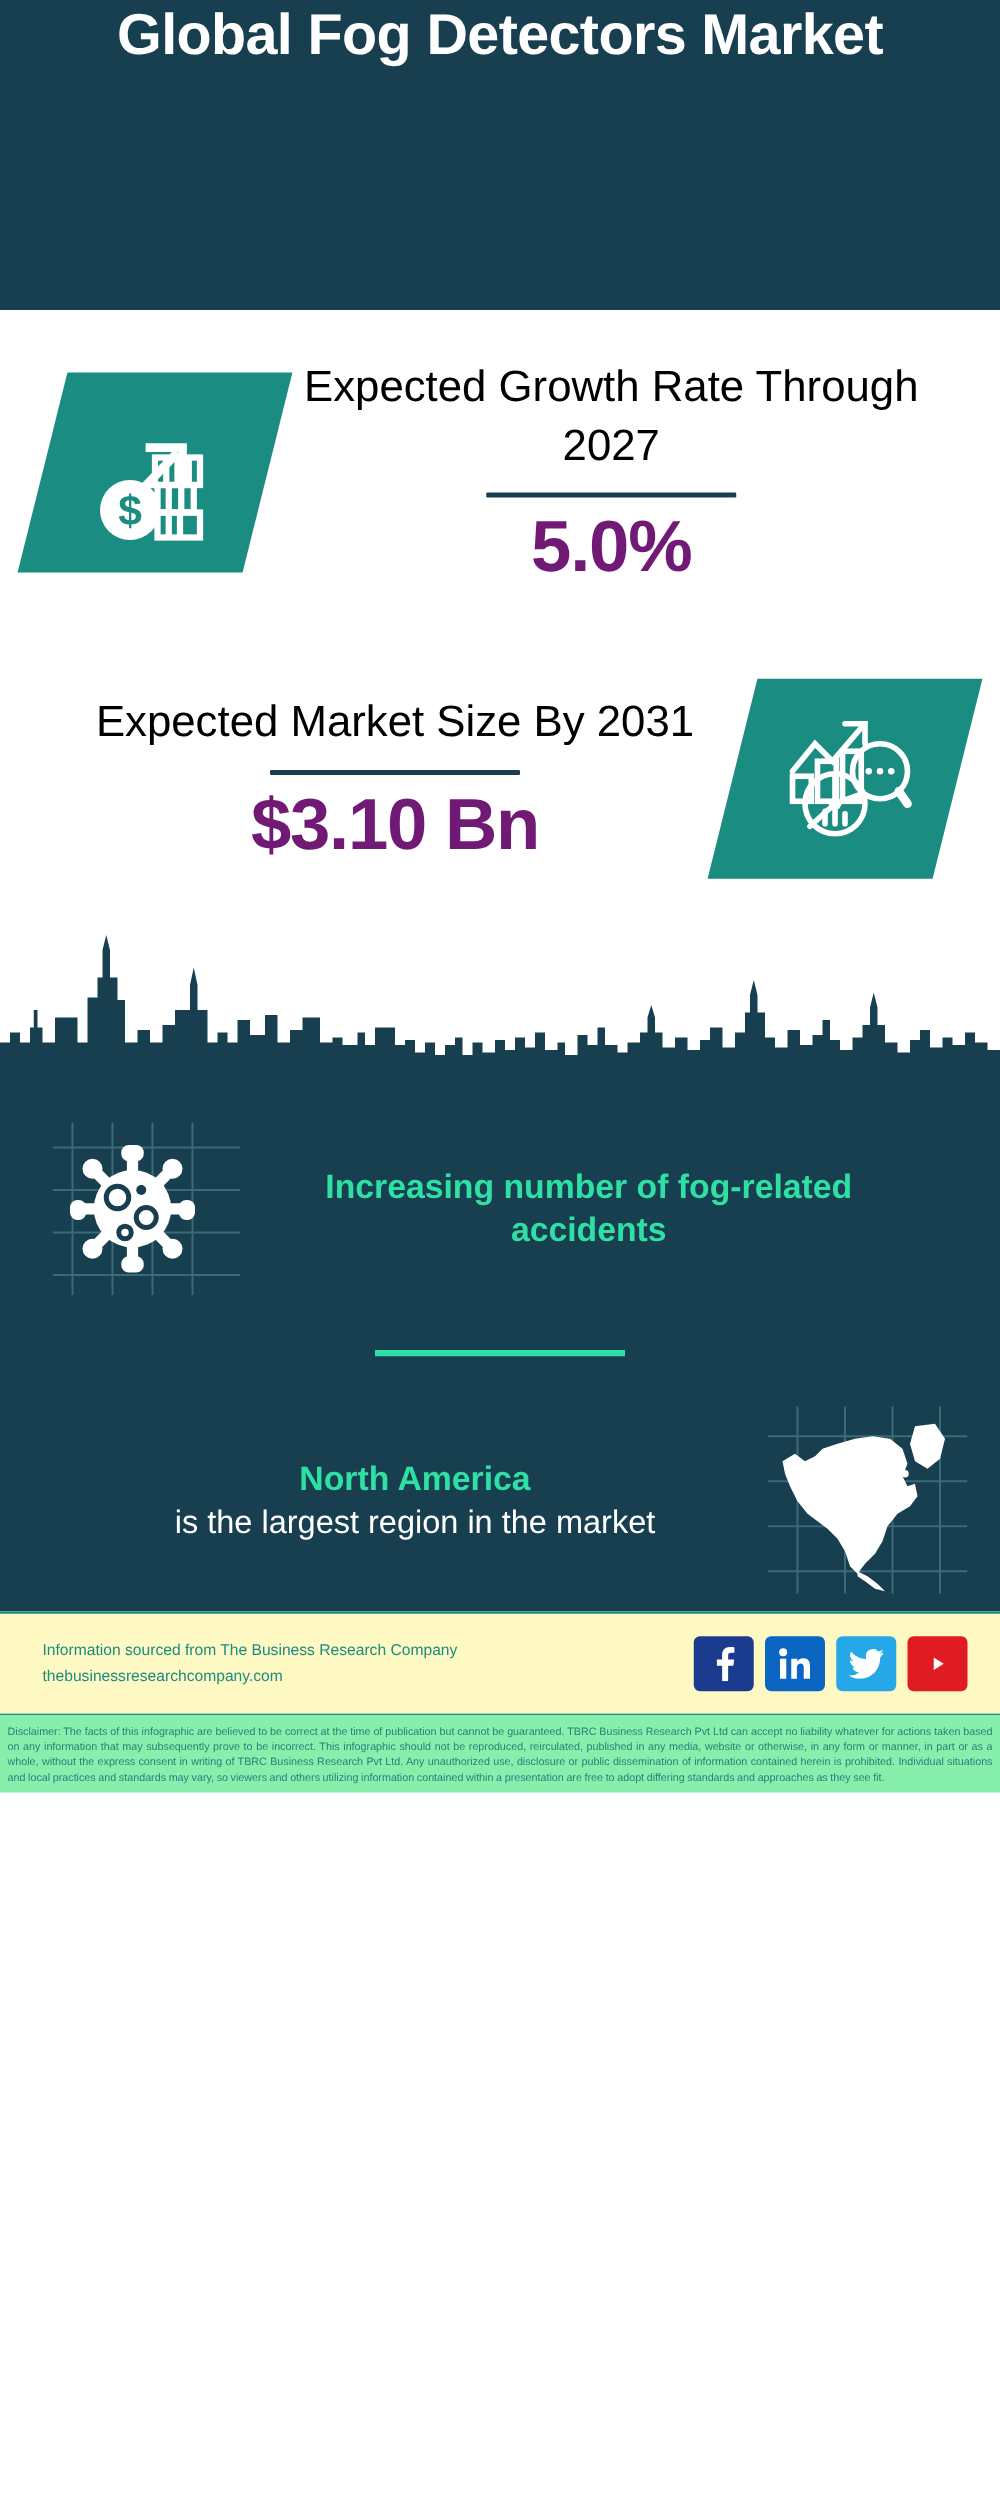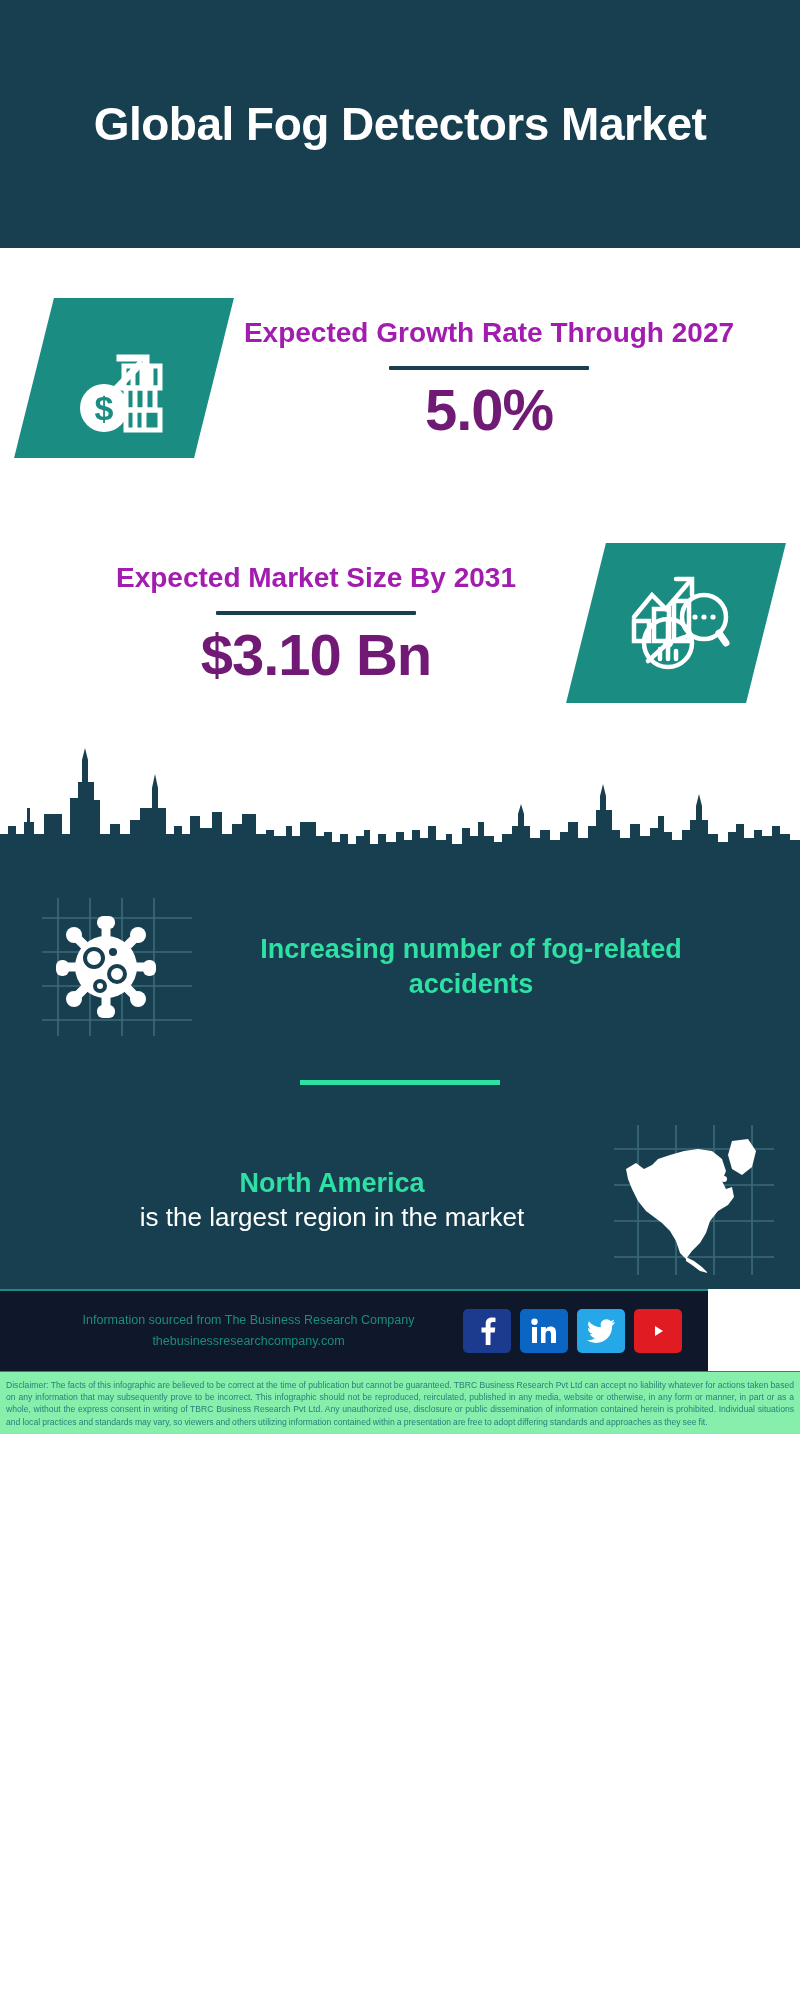--- a/index.html
+++ b/index.html
@@ -8,21 +8,21 @@
     background:#ffffff;
     font-family:"Liberation Sans", sans-serif;
     overflow:hidden;
     position:relative;
   }
 
   
   .header{
     width:800px;height:248px;
     background:#173f4f;
-    display:flex;align-items:center;justify-content:center;
+    display:flex;align-items:flex-start;justify-content:center;
     box-sizing:border-box;padding:0 60px;
   }
   .header-title{
     color:#ffffff;
     font-size:46px;
     font-weight:bold;
     line-height:1.18;
     text-align:center;
     letter-spacing:-0.5px;
   }
@@ -40,22 +40,22 @@
     width:180px;height:160px;
     background:#1b8c82;
     transform:skewX(-14deg);
     display:flex;align-items:center;justify-content:center;
     flex:0 0 auto;
   }
   .para-badge .glyph{transform:skewX(14deg);display:block;line-height:0;}
 
   .stat-text{flex:1 1 auto;text-align:center;}
   .stat-label{
-    color:#a21caf;
-    font-size:28px;font-weight:bold;line-height:1.32;
+    color:#000000;
+    font-size:35px;font-weight:normal;line-height:1.32;
   }
   .rule{
     width:200px;height:4px;background:#173f4f;
     margin:14px auto 10px auto;border-radius:1px;
   }
   .stat-value{
     color:#701a75;
     font-size:58px;font-weight:bold;line-height:1.05;
     letter-spacing:-1px;
   }
@@ -99,26 +99,25 @@
     font-size:26px;font-weight:normal;line-height:1.3;
   }
 
   .mint-rule{
     width:200px;height:5px;background:#2fe0a4;
     margin:34px auto 30px auto;
   }
 
   
   .footer{
-    width:708px;height:82px;
-    background:#0f172a;
+    width:800px;height:82px;
+    background:#fef9c3;
     display:flex;align-items:center;
     box-sizing:border-box;padding:0 26px 0 34px;
     border-top:2px solid #1b8c82;
-    text-align:center;
   }
   .footer-text{flex:1 1 auto;}
   .footer-line{
     color:#1b8c82;font-size:12.5px;line-height:1.65;
   }
   .socials{display:flex;gap:9px;align-items:center;flex:0 0 auto;}
   .sbtn{
     width:48px;height:44px;border-radius:5px;
     display:flex;align-items:center;justify-content:center;
     line-height:0;

